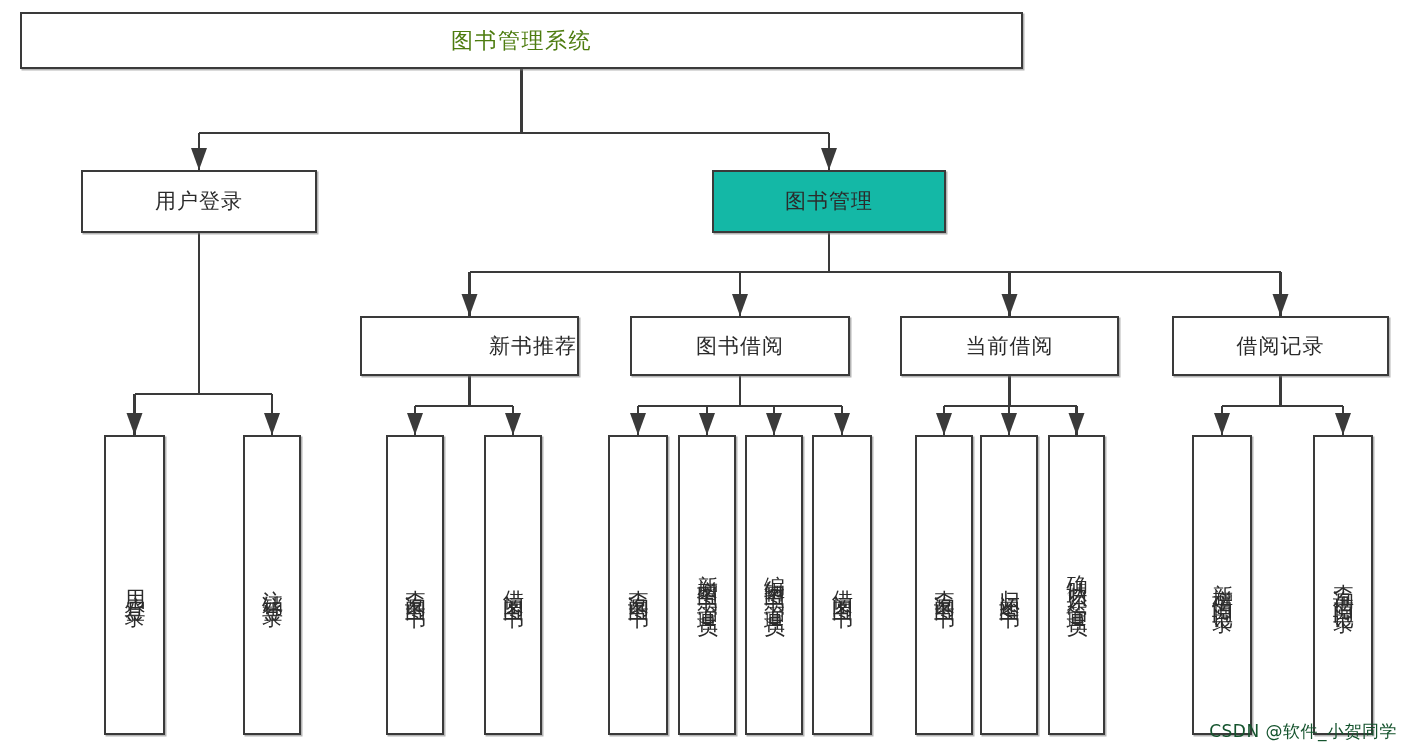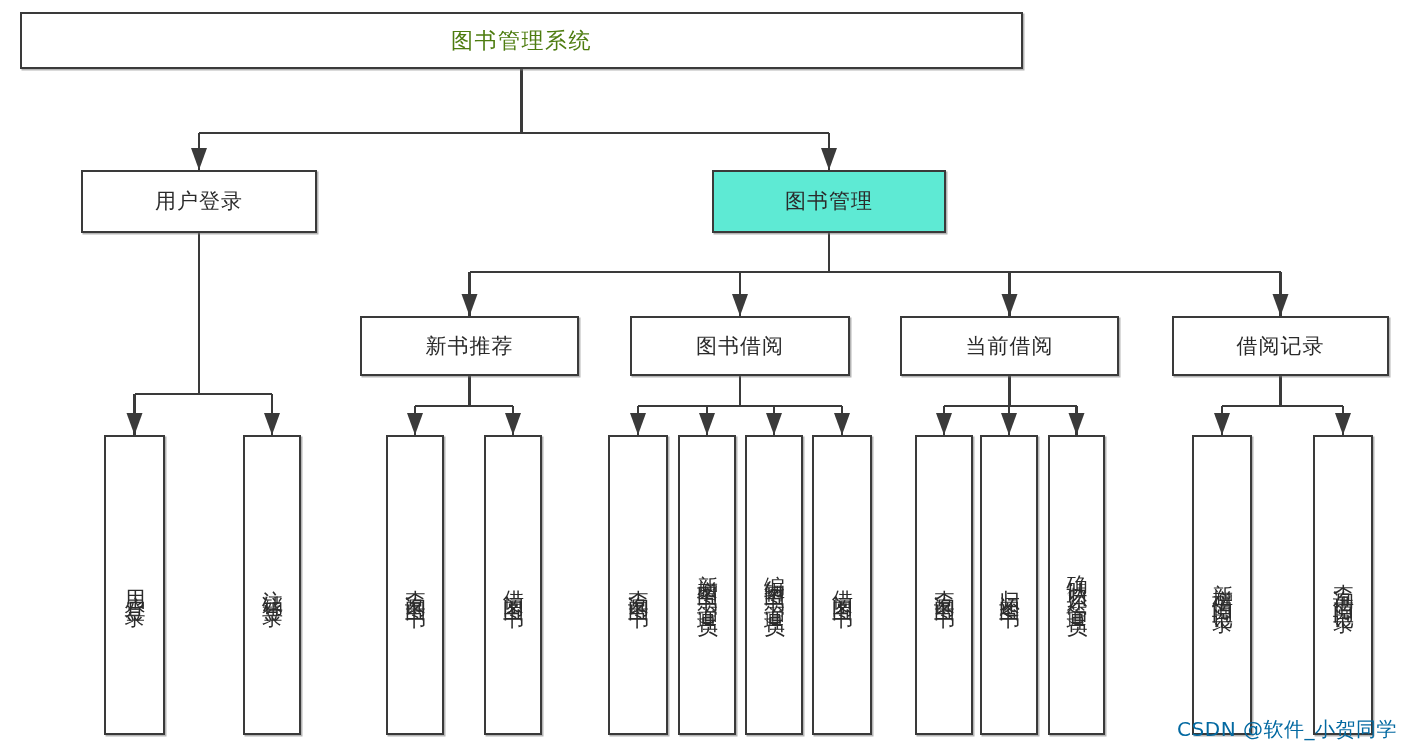--- a/index.html
+++ b/index.html
@@ -64,22 +64,22 @@
     text-orientation: upright;
     font-size: 21px;
     line-height: 1.0;
     letter-spacing: 6px;
     white-space: nowrap;
   }
   #watermark {
     position: absolute;
     right: 8px;
     bottom: 4px;
-    font-size: 20px;
-    color: #0369a1;
+    font-size: 17px;
+    color: #14532d;
     letter-spacing: 0.5px;
     user-select: none;
     white-space: nowrap;
   }
 </style>
 </head>
 <body>
 
 <div id="diagram-root">
 
@@ -138,24 +138,24 @@
       <path d="M 1335 413 L 1351 413 L 1343 435 Z" fill="#3a3a3a"></path>
     </svg>
 
   <div id="nodes-layer">
       <div class="node horizontal root" style="left: 20px; top: 12px; width: 1003px; height: 57px; border-color: rgb(58, 58, 58); background: rgb(255, 255, 255);">
         <span class="node-label" style="color: #4d7c0f;">图书管理系统</span>
       </div>
       <div class="node horizontal" style="left: 81px; top: 170px; width: 236px; height: 63px; border-color: rgb(58, 58, 58); background: rgb(255, 255, 255);">
         <span class="node-label" style="color: rgb(43, 43, 43);">用户登录</span>
       </div>
-      <div class="node horizontal" style="left: 712px; top: 170px; width: 234px; height: 63px; border-color: rgb(58, 58, 58); background: #5eead4;">
+      <div class="node horizontal" style="left: 712px; top: 170px; width: 234px; height: 63px; border-color: rgb(58, 58, 58); background: #14b8a6;">
         <span class="node-label" style="color: rgb(43, 43, 43);">图书管理</span>
       </div>
-      <div class="node horizontal" style="left: 360px; top: 316px; width: 219px; height: 60px; border-color: rgb(58, 58, 58); background: rgb(255, 255, 255);">
+      <div class="node horizontal" style="left: 360px; top: 316px; width: 219px; height: 60px; border-color: rgb(58, 58, 58); background: rgb(255, 255, 255); justify-content: flex-end;">
         <span class="node-label" style="color: rgb(43, 43, 43);">新书推荐</span>
       </div>
       <div class="node horizontal" style="left: 630px; top: 316px; width: 220px; height: 60px; border-color: rgb(58, 58, 58); background: rgb(255, 255, 255);">
         <span class="node-label" style="color: rgb(43, 43, 43); text-align: center;">图书借阅</span>
       </div>
       <div class="node horizontal" style="left: 900px; top: 316px; width: 219px; height: 60px; border-color: rgb(58, 58, 58); background: rgb(255, 255, 255);">
         <span class="node-label" style="color: rgb(43, 43, 43);">当前借阅</span>
       </div>
       <div class="node horizontal" style="left: 1172px; top: 316px; width: 217px; height: 60px; border-color: rgb(58, 58, 58); background: rgb(255, 255, 255);">
         <span class="node-label" style="color: rgb(43, 43, 43);">借阅记录</span>

